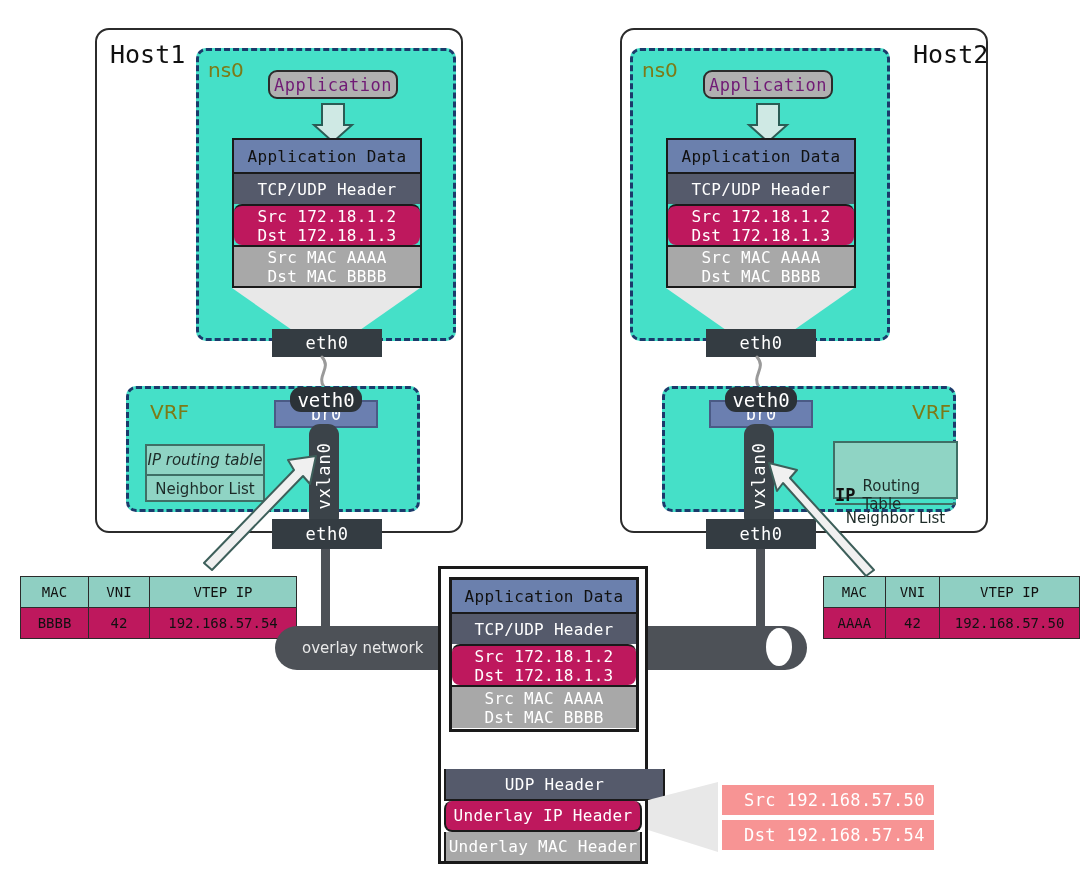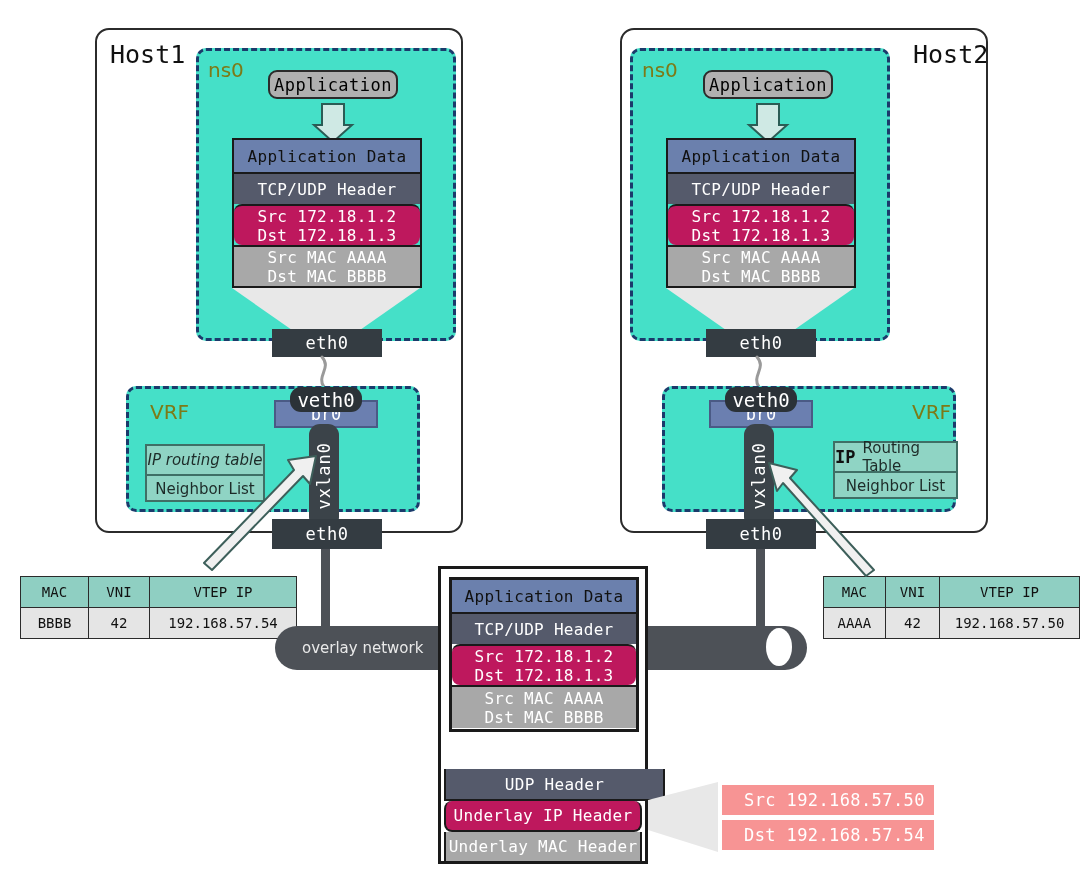--- a/index.html
+++ b/index.html
@@ -13,21 +13,21 @@
   .host-label{font-family:"DejaVu Sans Mono","Liberation Mono",monospace;
               font-size:25px;color:#111;letter-spacing:0px;}
 
   
   .teal{background:#45e0c8;border:3px dashed #1b3a6b;border-radius:10px;}
   .zone-label{font-family:"DejaVu Sans","Liberation Sans",sans-serif;
               font-size:20px;color:#7d7a17;font-weight:400;}
 
   
   .app-pill{background:#b0b0b0;border:2px solid #2b2b2b;border-radius:9px;
-            color:#000000;font-size:17px;display:flex;align-items:center;
+            color:#701a75;font-size:17px;display:flex;align-items:center;
             justify-content:center;letter-spacing:0.5px;}
   .iface{background:#343c42;color:#fff;font-size:17px;display:flex;
          align-items:center;justify-content:center;letter-spacing:.5px;}
   .veth{background:#2b3238;color:#fff;font-size:19px;border-radius:11px;
         display:flex;align-items:center;justify-content:center;}
   .br0{background:#6b7fb0;color:#fff;font-size:17px;border:2px solid #4a5a85;
        display:flex;align-items:flex-end;justify-content:center;padding-bottom:2px;}
   .vxlan{background:#3b4349;color:#fff;font-size:17px;border-radius:11px;
          display:flex;align-items:center;justify-content:center;}
   .vxlan span{writing-mode:vertical-rl;transform:rotate(180deg);letter-spacing:1px;}
@@ -51,21 +51,21 @@
                font-size:15px;color:#1d2b28;box-sizing:border-box;}
   .vrf-tbl-row.b{border-top:2px solid #3f6f66;}
   .mono-ip{font-family:"DejaVu Sans Mono","Liberation Mono",monospace;
            font-size:17px;font-weight:bold;color:#111;margin-right:7px;}
 
   
   .fdb{border-collapse:collapse;}
   .fdb td,.fdb th{border:1.5px solid #2b2b2b;font-family:"DejaVu Sans Mono","Liberation Mono",monospace;
                   font-size:14px;color:#111;text-align:center;padding:7px 6px;font-weight:normal;margin-left:21px;}
   .fdb th{background:#8fcfc2;}
-  .fdb td{background:#e5e5e5;}
+  .fdb td{background:#be185d;}
 
   
   .pipe{background:#4d5157;}
   .pipe-label{font-family:"DejaVu Sans","Liberation Sans",sans-serif;
               font-size:15px;color:#e9e9e9;}
 
   
   .callout{background:#f79494;color:#fff;font-size:17px;display:flex;
            align-items:center;padding-left:22px;letter-spacing:.4px;}
 
@@ -187,21 +187,21 @@
   <div class="abs iface" style="left:706px;top:329px;width:110px;height:28px;">eth0</div>
 
   <svg width="1080" height="895">
     <path d="M757,357 C767,368 751,376 759,387" stroke="#9a9a9a" stroke-width="3" fill="none" stroke-linecap="round"></path>
   </svg>
 
   <div class="abs teal" style="left:662px;top:386px;width:294px;height:126px;"></div>
   <div class="abs zone-label" style="left:912px;top:400px;">VRF</div>
 
   <div class="abs vrf-tbl" style="left:833px;top:441px;width:125px;height:58px;">
-    <div class="vrf-tbl-row" style="height:28px;">
+    <div class="vrf-tbl-row" style="height:16px;margin-top:44px;">
       <span class="mono-ip">IP</span>
       <span>Routing Table</span>
     </div>
     <div class="vrf-tbl-row b" style="height:28px;">
       <span>Neighbor List</span>
     </div>
   </div>
 
   <div class="abs br0" style="left:709px;top:400px;width:104px;height:28px;">br0</div>
   <div class="abs veth" style="left:725px;top:387px;width:72px;height:25px;">veth0</div>

